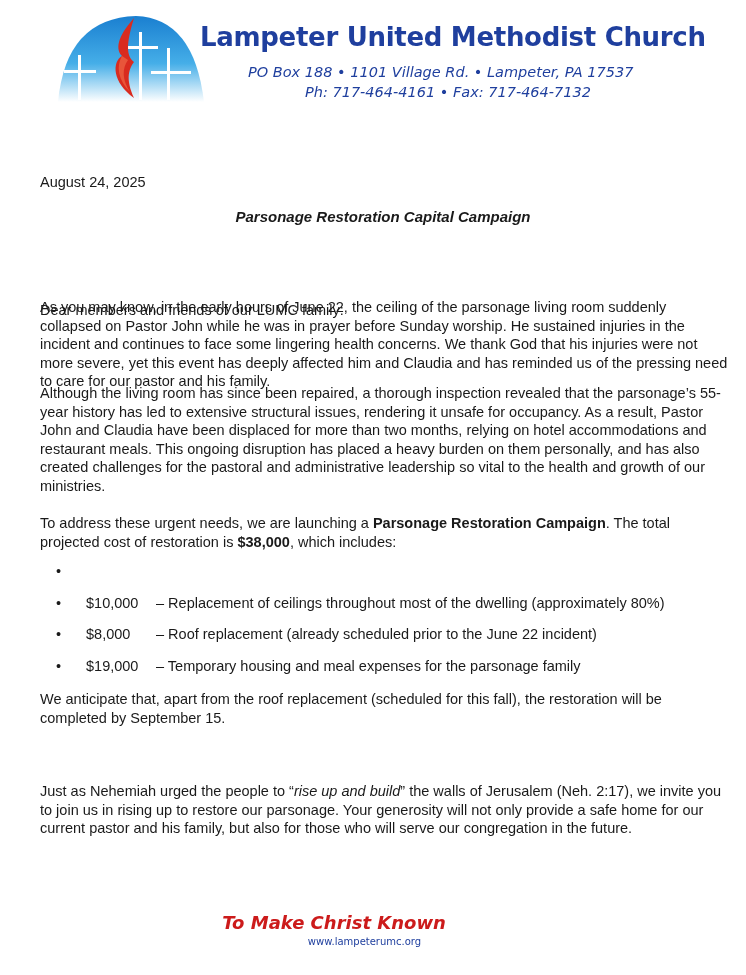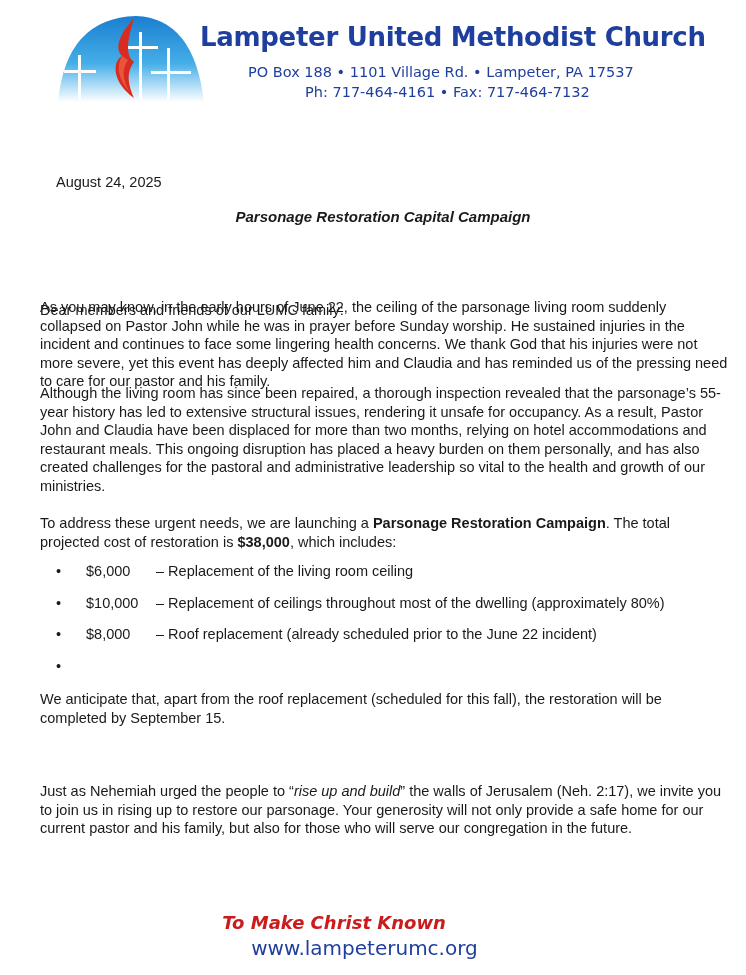--- a/index.html
+++ b/index.html
@@ -9,26 +9,26 @@
   }
   .letterhead { position: absolute; left: 0; top: 0; width: 746px; height: 110px; text-align: center; }
   .logo { position: absolute; left: 56px; top: 10px; width: 150px; height: 92px; }
   .church-name {
     position: absolute; left: 200px; top: 22px; width: 480px;
     font-family: "DejaVu Sans", sans-serif; font-weight: bold; font-size: 26px;
     color: #1f3f9e; letter-spacing: -0.3px; white-space: nowrap;
   }
   .addr1, .addr2 {
     position: absolute; font-family: "DejaVu Sans", sans-serif; font-size: 14.5px;
-    color: #1f3f9e; white-space: nowrap;
+    color: #1f3f9e; white-space: nowrap; font-style: italic;
   }
   .addr1 { left: 248px; top: 64px; }
   .addr2 { left: 305px; top: 84px; }
 
-  .date { position: absolute; left: 56px; top: 174px; font-size: 14.5px; }
+  .date { position: absolute; left: 40px; top: 174px; font-size: 14.5px; }
   .title {
     position: absolute; left: 0; width: 746px; top: 208px; text-align: center;
     font-weight: bold; font-style: italic; font-size: 15px; padding-left: 8px;
   }
   .title span { position: relative; left: 2px; }
   .body-text {
     position: absolute; left: 40px; width: 690px; font-size: 14.5px; line-height: 18.6px;
   }
   .salutation { top: 265px; margin-top: 36px; }
   .p1 { top: 298px; }
@@ -43,21 +43,21 @@
   .b { font-weight: bold; }
   .i { font-style: italic; }
 
   .footer-tag {
     position: absolute; left: 0; width: 668px; top: 912px; text-align: center;
     font-family: "DejaVu Sans", sans-serif; font-style: italic; font-weight: bold;
     font-size: 18px; color: #cc1b1b;
   }
   .footer-url {
     position: absolute; left: 0; width: 729px; top: 936px; text-align: center;
-    font-family: "DejaVu Sans", sans-serif; font-size: 20px; color: #1f3f9e;
+    font-family: "DejaVu Sans", sans-serif; font-size: 10px; color: #1f3f9e;
   }
 </style>
 </head>
 <body>
 
 <div class="letterhead">
   <svg class="logo" viewBox="0 0 150 92">
     <defs>
       <linearGradient id="sky" x1="0" y1="0" x2="0" y2="1">
         <stop offset="0" stop-color="#1a7fd0"></stop>
@@ -88,32 +88,32 @@
 <div class="title"><span>Parsonage Restoration Capital Campaign</span></div>
 
 <div class="body-text salutation">Dear members and friends of our LUMC family:</div>
 <div class="body-text p1">As you may know, in the early hours of June 22, the ceiling of the parsonage living room suddenly collapsed on Pastor John while he was in prayer before Sunday worship. He sustained injuries in the incident and continues to face some lingering health concerns. We thank God that his injuries were not more severe, yet this event has deeply affected him and Claudia and has reminded us of the pressing need to care for our pastor and his family.</div>
 <div class="body-text p2">Although the living room has since been repaired, a thorough inspection revealed that the parsonage’s 55-year history has led to extensive structural issues, rendering it unsafe for occupancy. As a result, Pastor John and Claudia have been displaced for more than two months, relying on hotel accommodations and restaurant meals. This ongoing disruption has placed a heavy burden on them personally, and has also created challenges for the pastoral and administrative leadership so vital to the health and growth of our ministries.</div>
 <div class="body-text p3"><span>To address these urgent needs, we are launching a </span><span class="b">Parsonage Restoration Campaign</span><span>. The total projected cost of restoration is </span><span class="b">$38,000</span><span>, which includes:</span></div>
 
 <ul class="bullets">
   <li>
     <span class="bullet-dot">•</span>
-    <span><span class="amount">$6,000</span><span>– Replacement of the living room ceiling</span></span>
   </li>
   <li>
     <span class="bullet-dot">•</span>
     <span><span class="amount">$10,000</span><span>– Replacement of ceilings throughout most of the dwelling (approximately 80%)</span></span>
   </li>
   <li>
     <span class="bullet-dot">•</span>
     <span><span class="amount">$8,000</span><span>– Roof replacement (already scheduled prior to the June 22 incident)</span></span>
   </li>
   <li>
     <span class="bullet-dot">•</span>
+    <span><span class="amount">$19,000</span><span>– Temporary housing and meal expenses for the parsonage family</span></span>
   </li>
 </ul>
 
 <div class="body-text p4">We anticipate that, apart from the roof replacement (scheduled for this fall), the restoration will be completed by September 15.</div>
 <div class="body-text p5"><span>Just as Nehemiah urged the people to “</span><span class="i">rise up and build</span><span>” the walls of Jerusalem (Neh. 2:17), we invite you to join us in rising up to restore our parsonage. Your generosity will not only provide a safe home for our current pastor and his family, but also for those who will serve our congregation in the future.</span></div>
 
 <div class="footer-tag">To Make Christ Known</div>
 <div class="footer-url">www.lampeterumc.org</div>
 
 </body></html>

